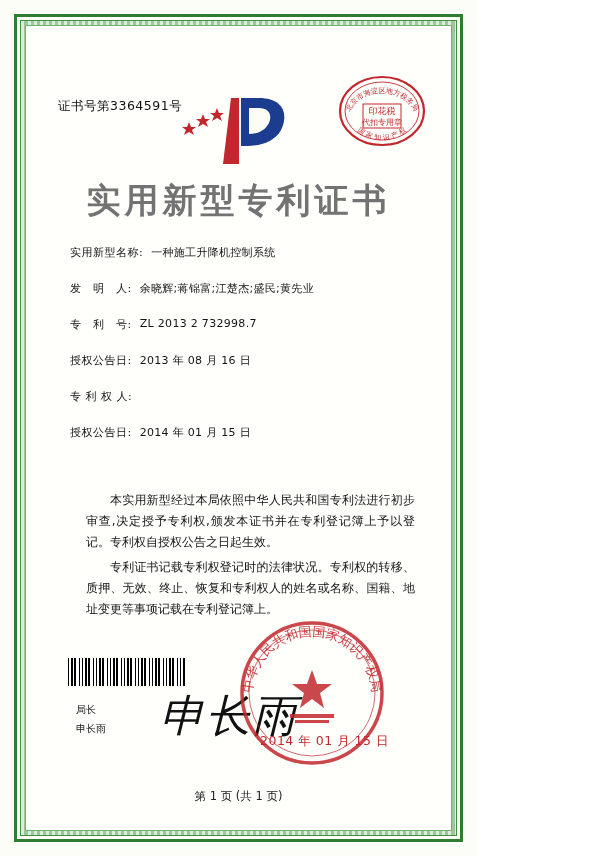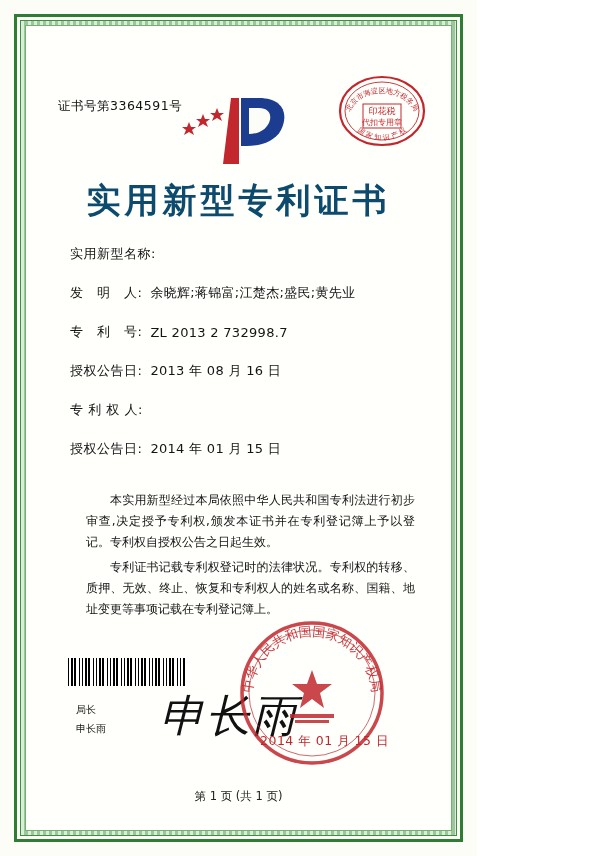--- a/index.html
+++ b/index.html
@@ -106,36 +106,36 @@
   
   .title {
     position: absolute;
     left: 0;
     right: 0;
     top: 138px;
     text-align: center;
     font-size: 34px;
     font-weight: bold;
     letter-spacing: 4px;
-    color: #0c4a6e;
+    color: #737373;
     font-family: "DejaVu Sans", "Liberation Sans", sans-serif;
   }
 
   
   .fields {
     position: absolute;
     left: 30px;
     right: 20px;
     top: 205px;
   }
   .field {
     display: flex;
-    align-items: center;
+    align-items: flex-start;
     margin-bottom: 21px;
-    font-size: 13px;
+    font-size: 11px;
     color: #141414;
   }
   .field .lbl {
     white-space: nowrap;
     letter-spacing: .5px;
   }
   .field .val {
     margin-left: 8px;
     letter-spacing: .3px;
   }
@@ -264,20 +264,21 @@
           <textPath href="#arcBot" startOffset="50%" text-anchor="middle">国 家 知 识 产 权</textPath>
         </text>
       </svg>
     </div>
 
     <div class="title">实用新型专利证书</div>
 
     <div class="fields">
       <div class="field">
         <span class="lbl">实用新型名称:</span>
+        <span class="val">一种施工升降机控制系统</span>
       </div>
       <div class="field">
         <span class="lbl">发　明　人:</span>
         <span class="val">余晓辉;蒋锦富;江楚杰;盛民;黄先业</span>
       </div>
       <div class="field">
         <span class="lbl">专　利　号:</span>
         <span class="val">ZL 2013 2 732998.7</span>
       </div>
       <div class="field">

